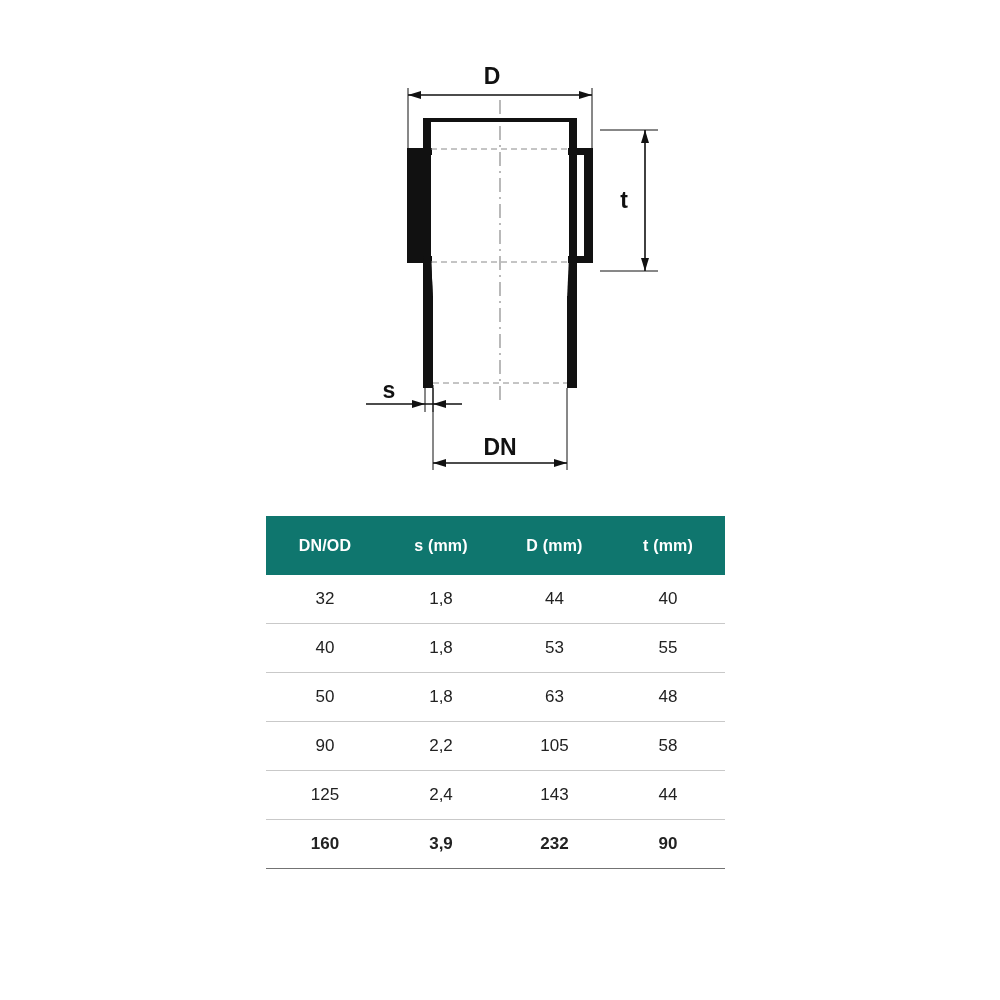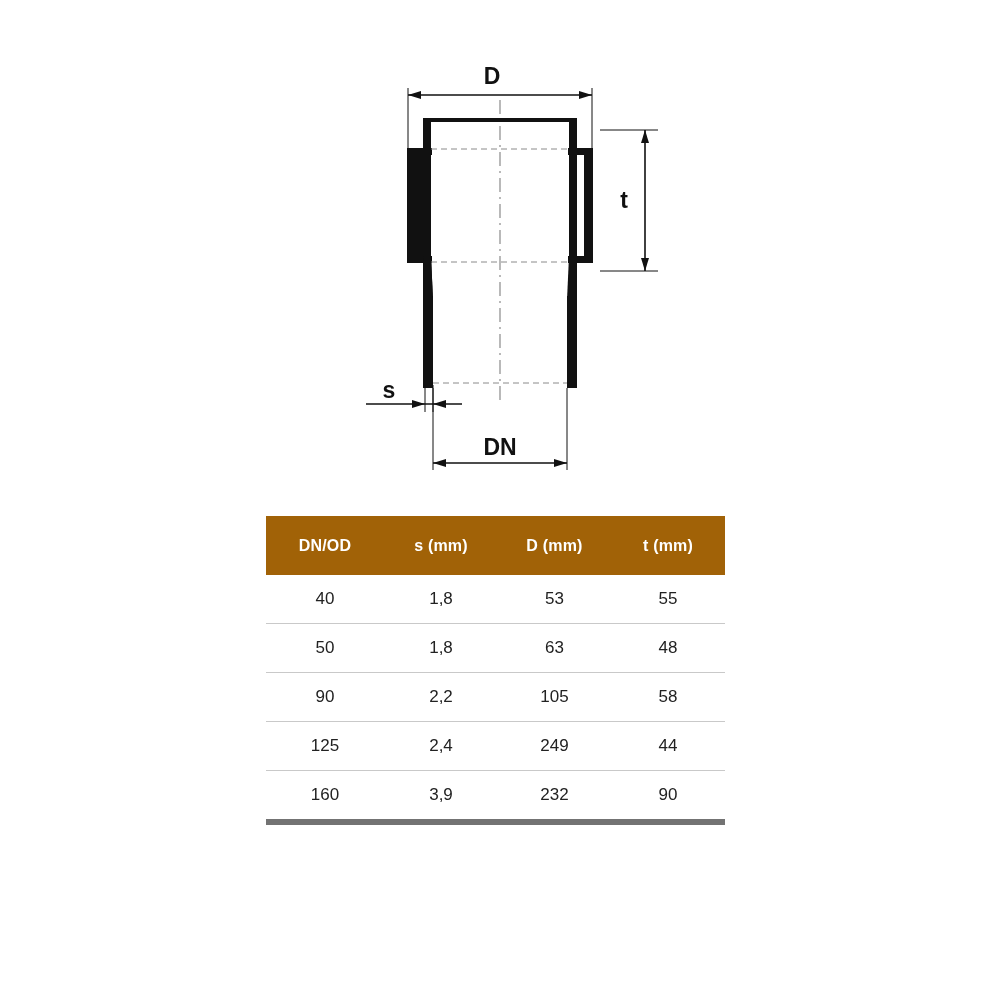--- a/index.html
+++ b/index.html
@@ -40,42 +40,43 @@
     left: 266px;
     top: 516px;
     width: 459px;
   }
   table.spec {
     border-collapse: collapse;
     width: 459px;
     table-layout: fixed;
   }
   table.spec thead th {
-    background: #a16207;
+    background: #0f766e;
     color: #ffffff;
     font-size: 16px;
     font-weight: 700;
     height: 57px;
     text-align: center;
     vertical-align: middle;
     border: none;
     letter-spacing: 0.2px;
     margin-left: 32px;
   }
   table.spec tbody td {
     height: 46px;
     text-align: center;
     vertical-align: middle;
     font-size: 17px;
     color: #222222;
     border-bottom: 1px solid #c9c9c9;
     background: #ffffff;
   }
   table.spec tbody tr:last-child td {
-    border-bottom: 6px solid #737373;
+    border-bottom: 1px solid #737373;
+    font-weight: bold;
   }
   table.spec col.c0 { width: 118px; }
   table.spec col.c1 { width: 114px; }
   table.spec col.c2 { width: 113px; }
   table.spec col.c3 { width: 114px; }
 </style>
 </head>
 <body>
 
 <div id="drawing-area">
@@ -165,41 +166,47 @@
     <thead>
       <tr>
         <th>DN/OD</th>
         <th>s (mm)</th>
         <th>D (mm)</th>
         <th>t (mm)</th>
       </tr>
     </thead>
     <tbody>
       <tr>
+        <td>32</td>
+        <td>1,8</td>
+        <td>44</td>
+        <td>40</td>
+      </tr>
+      <tr>
         <td>40</td>
         <td>1,8</td>
         <td>53</td>
         <td>55</td>
       </tr>
       <tr>
         <td>50</td>
         <td>1,8</td>
         <td>63</td>
         <td>48</td>
       </tr>
       <tr>
         <td>90</td>
         <td>2,2</td>
         <td>105</td>
         <td>58</td>
       </tr>
       <tr>
         <td>125</td>
         <td>2,4</td>
-        <td>249</td>
+        <td>143</td>
         <td>44</td>
       </tr>
       <tr>
         <td>160</td>
         <td>3,9</td>
         <td>232</td>
         <td>90</td>
       </tr>
     </tbody>
   </table>

